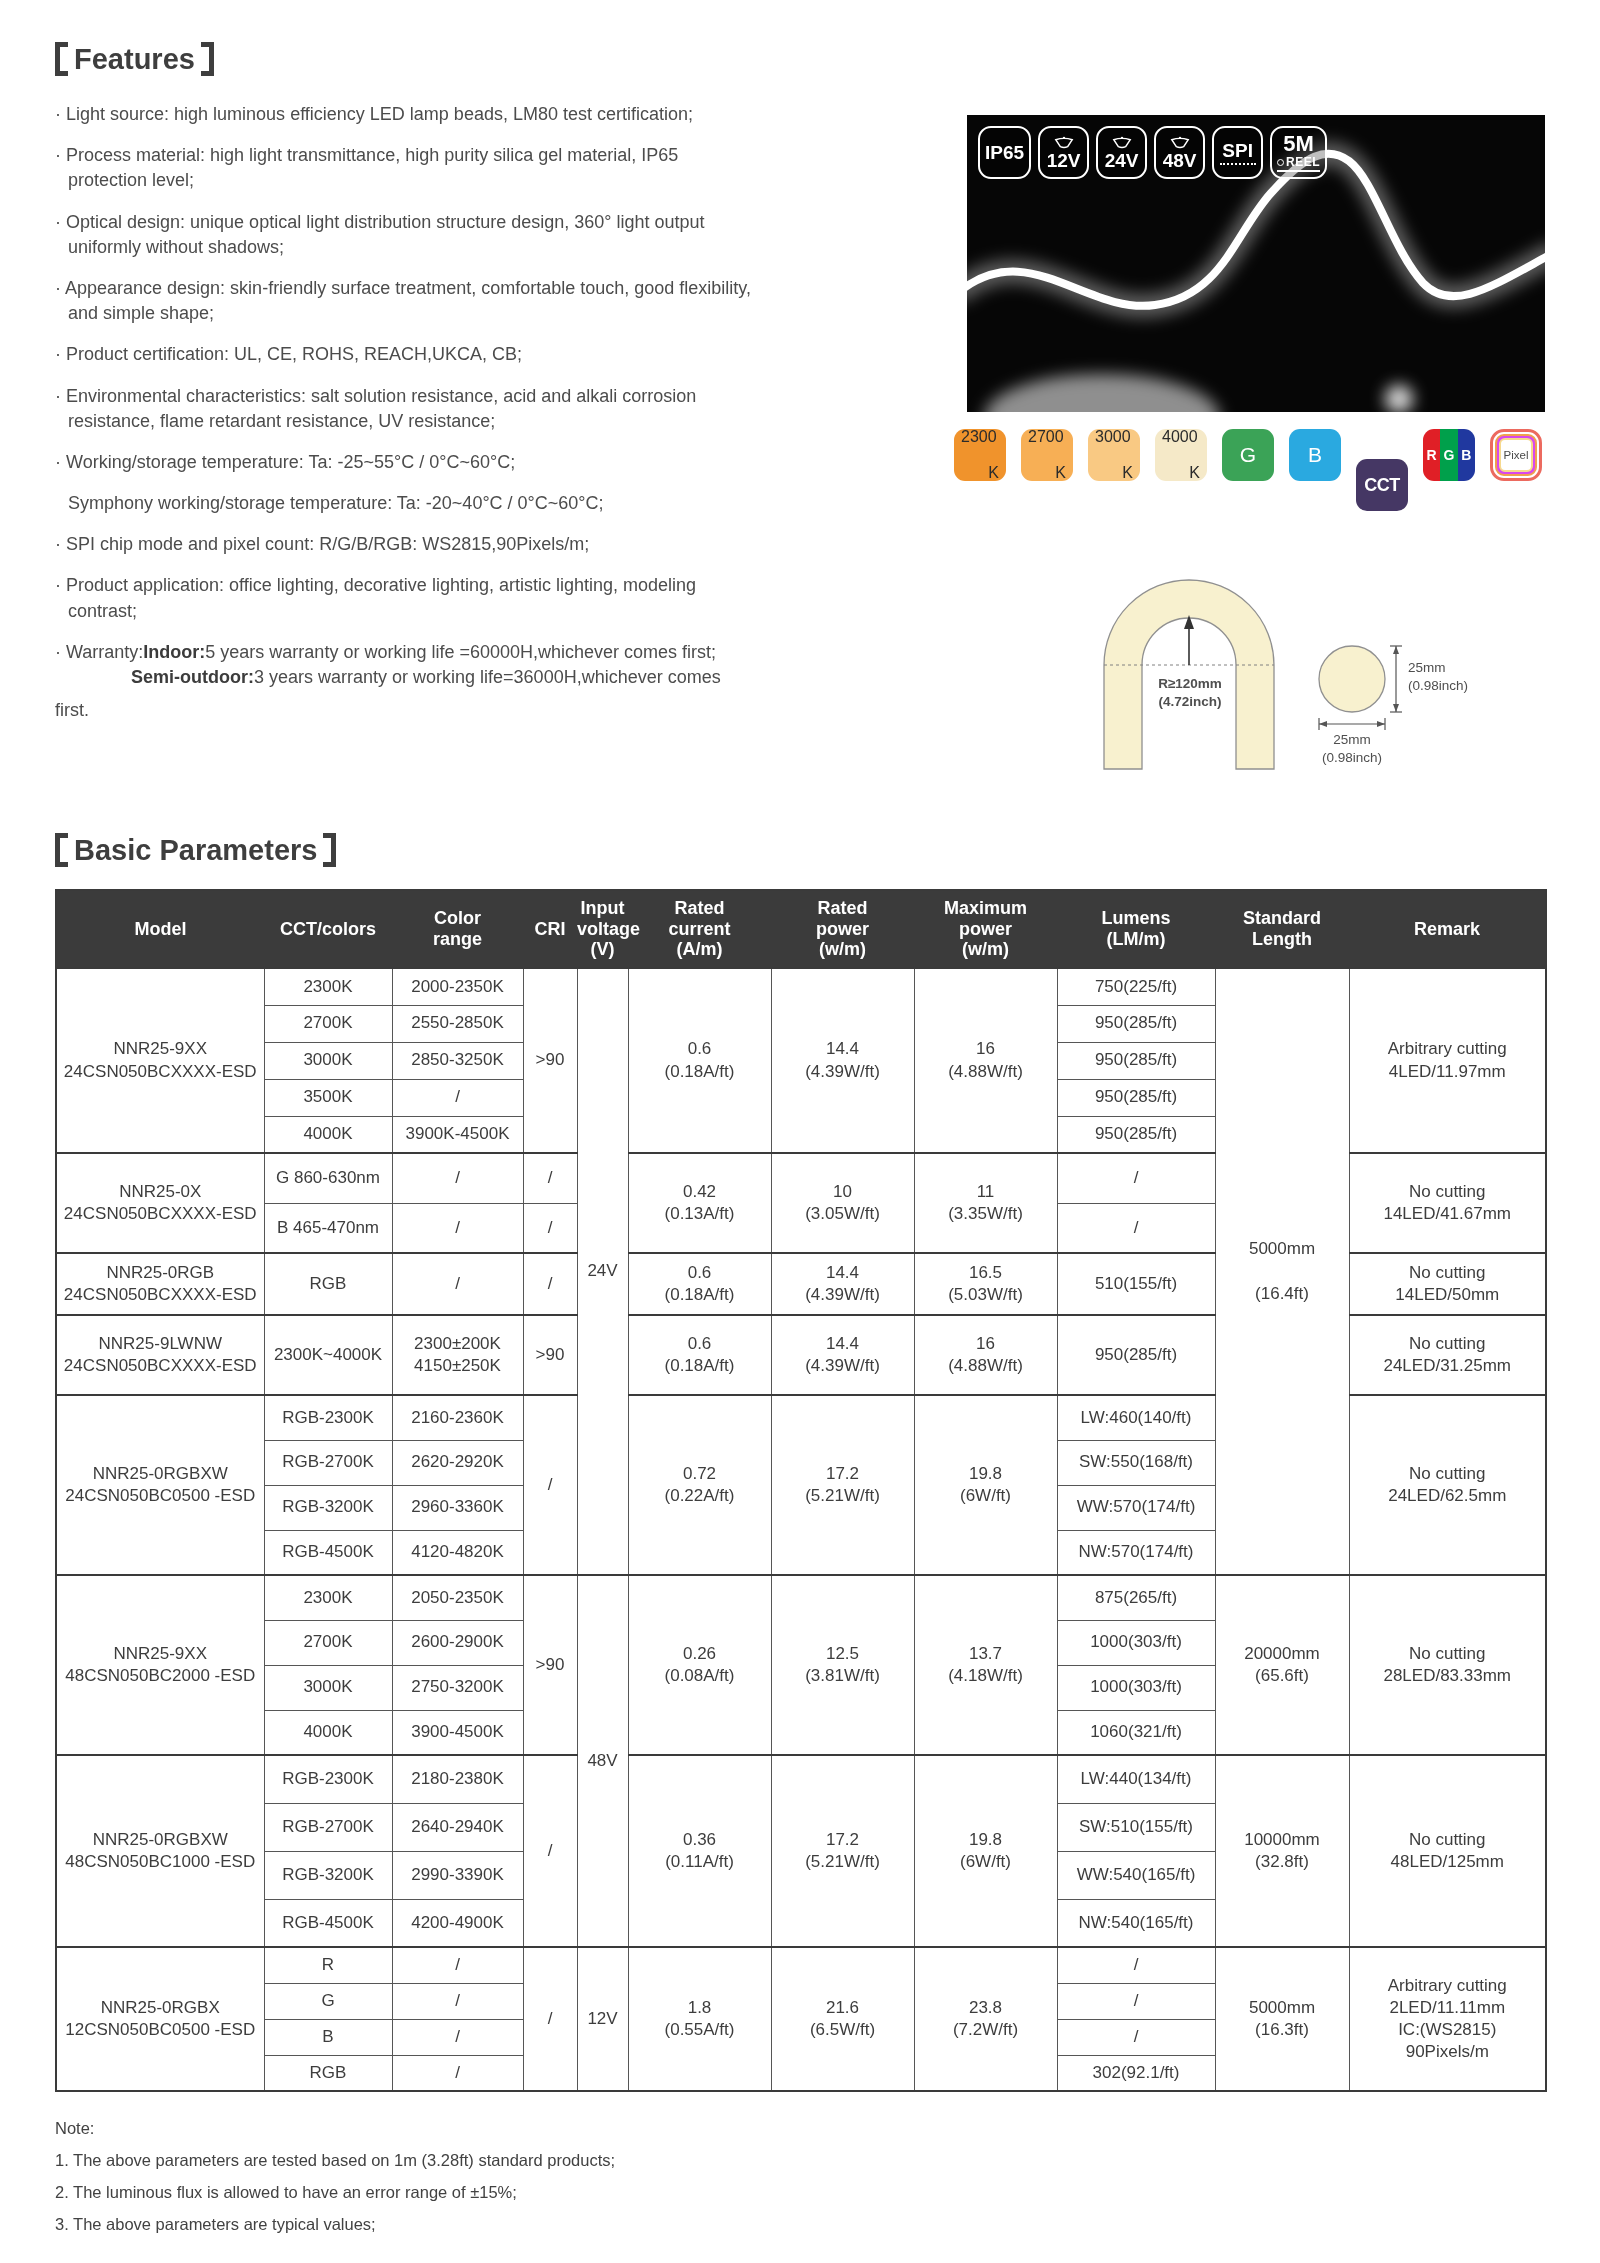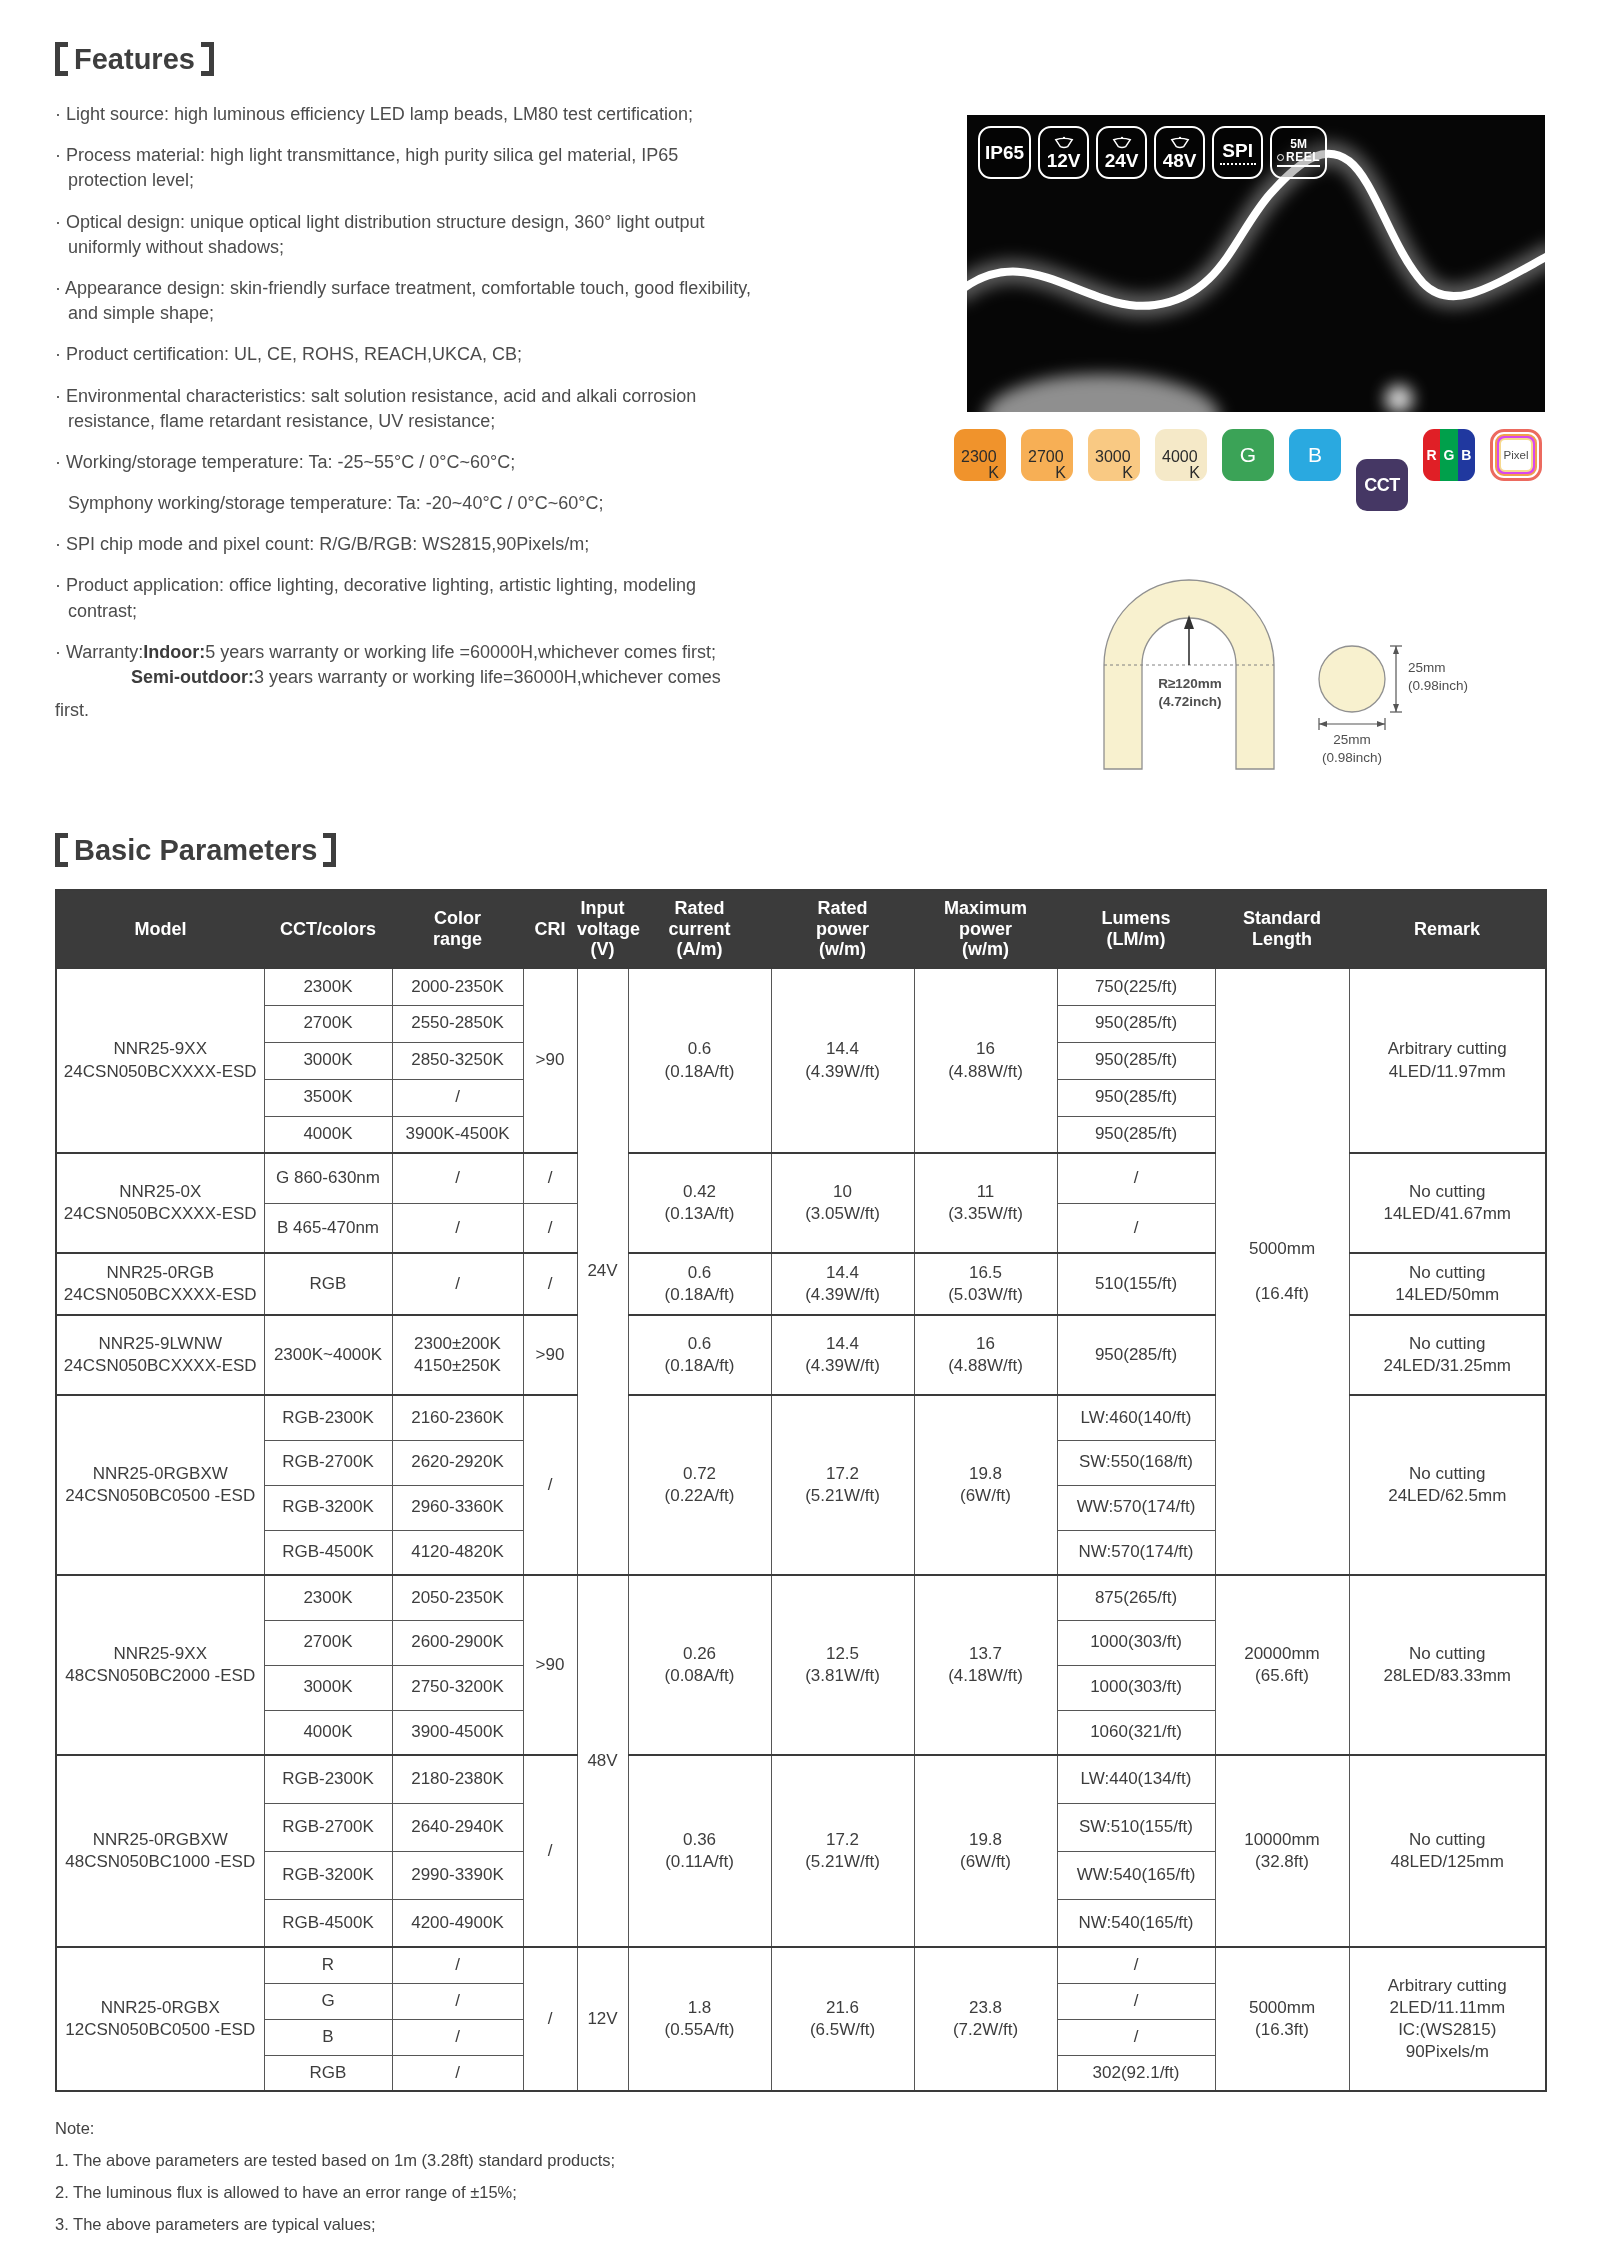--- a/index.html
+++ b/index.html
@@ -30,26 +30,26 @@
   .badge-row { position:absolute; top:11px; left:11px; display:flex; gap:7px; z-index:2; }
   .pbadge { min-width:51px; height:53px; border:2.5px solid #fff; border-radius:13px; color:#fff;
             display:flex; flex-direction:column; align-items:center; justify-content:center;
             font-weight:bold; padding:2px 5px; background:rgba(0,0,0,.25); }
   .pbadge .big { font-size:19px; line-height:1; }
   .pbadge .v-label { font-size:19px; line-height:1; margin-top:2px; }
   .spi-dots { width:36px; border-bottom:2.5px dotted #fff; margin-top:3px; }
   .reel-row { display:flex; align-items:center; gap:2px; border-bottom:2px solid #fff; padding-bottom:1px; }
   .reel-circle { width:7px; height:7px; border:1.5px solid #fff; border-radius:50%; display:inline-block; }
   .reel-txt { font-size:12px; letter-spacing:.5px; }
-  .m5 { font-size:12px; line-height:1; }
+  .m5 { font-size:22px; line-height:1; }
 
   
   .cbadges { display:flex; gap:15px; margin-top:17px; margin-left:-13px; }
   .cb { width:52px; height:52px; border-radius:11px; flex:0 0 auto; }
-  .cb.k { display:flex; flex-direction:column; justify-content:space-between; padding:20px 7px; color:#2b2b2b; font-size:16px; }
+  .cb.k { display:flex; flex-direction:column; justify-content:space-between; padding:0 7px; color:#2b2b2b; font-size:16px; }
   .cb.k .k-num { align-self:flex-start; line-height:1; }
   .cb.k .k-unit { align-self:flex-end; line-height:1; }
   .cb.letter { display:flex; align-items:center; justify-content:center; color:#fff; font-size:21px; }
   .cb.cct { display:flex; align-items:center; justify-content:center; color:#fff; font-size:18px; font-weight:bold; letter-spacing:-.5px;margin-top:30px; }
   .cb.rgb { display:flex; overflow:hidden; }
   .cb.rgb span { flex:1; display:flex; align-items:center; justify-content:center; color:#fff; font-size:14px; font-weight:bold; }
   .cb.pixel { border:3px solid #ec6a5f; border-radius:14px; padding:2px; background:#fff; }
   .pixel-mid { width:100%; height:100%; border:2.5px solid #f0a04e; border-radius:9px; padding:2px; background:#d946ef; }
   .pixel-in { width:100%; height:100%; border:2px solid #f6d98d; border-radius:6px; background:#fff;
               display:flex; align-items:center; justify-content:center; font-size:11.5px; color:#4a4a4a; }

